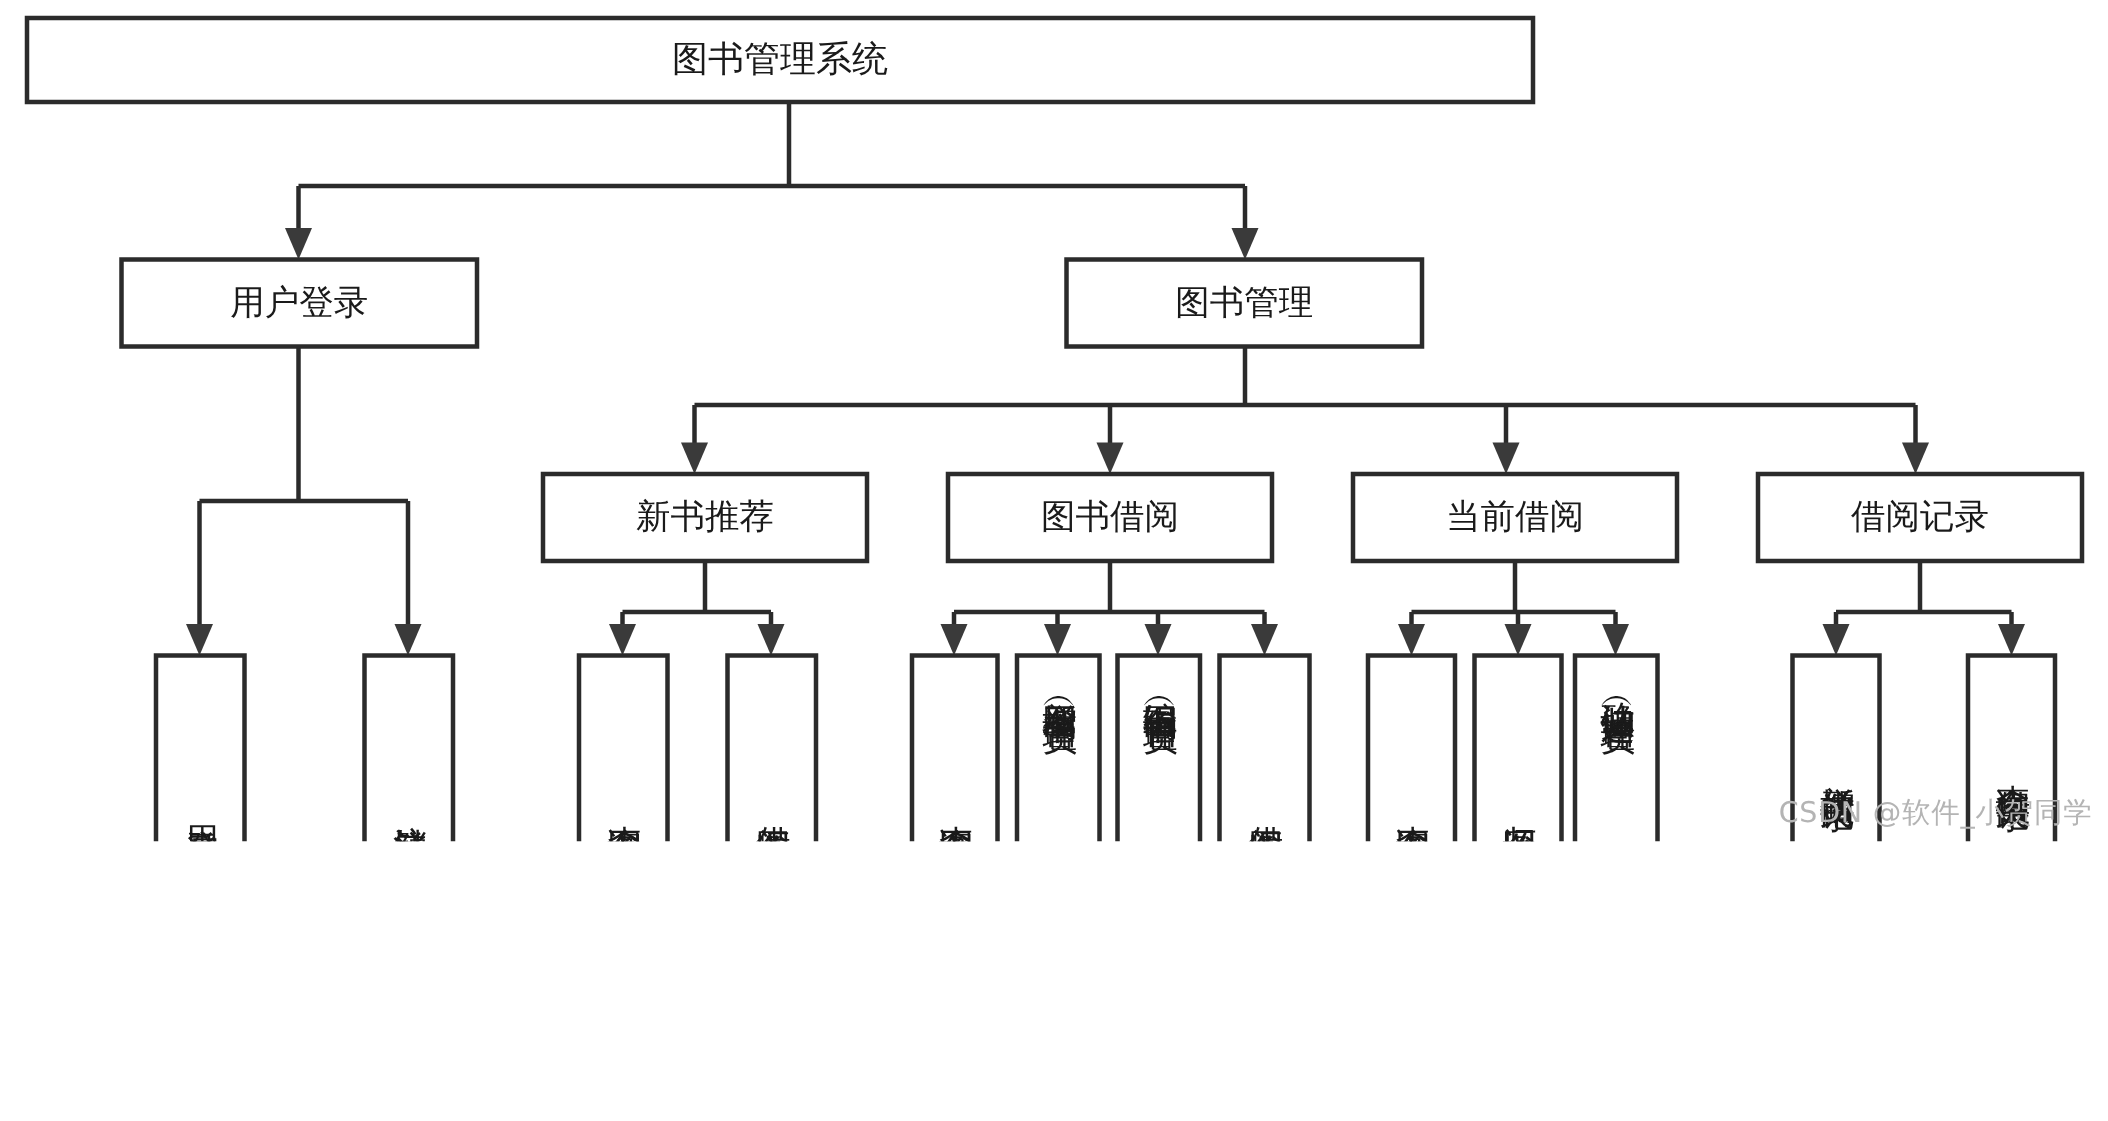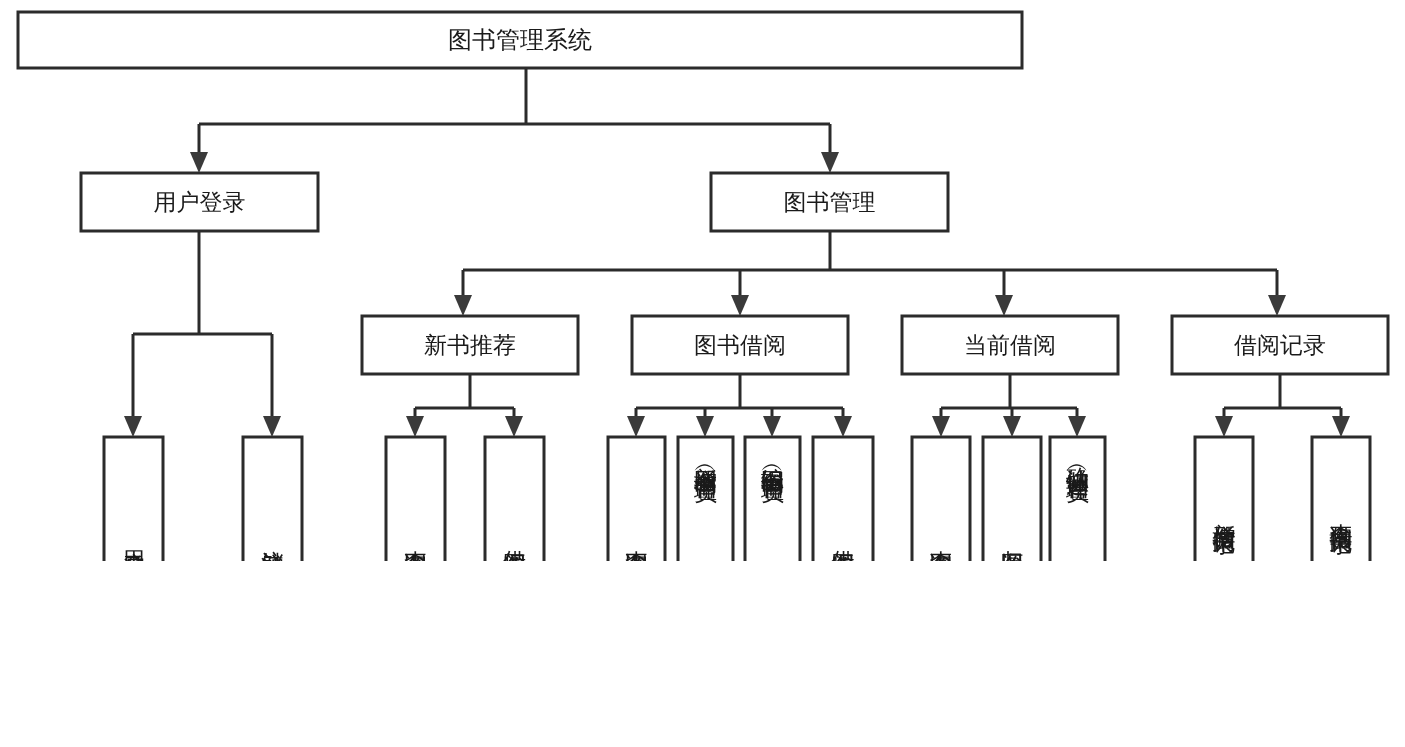--- a/index.html
+++ b/index.html
@@ -210,14 +210,15 @@
         <span class="leaf-label">确认归还（管理员）</span>
       </div>
       <div class="leaf-label-wrap" style="left: 1195px; top: 445px; width: 58px; height: 282px; padding-top: 60px;">
         <span class="leaf-label">新增借阅记录</span>
       </div>
       <div class="leaf-label-wrap" style="left: 1312px; top: 445px; width: 58px; height: 282px; padding-top: 60px;">
         <span class="leaf-label">查询借阅记录</span>
       </div>
     </div>
 
+  <div class="watermark">CSDN @软件_小贺同学</div>
 
 </div>
 
 </body></html>

